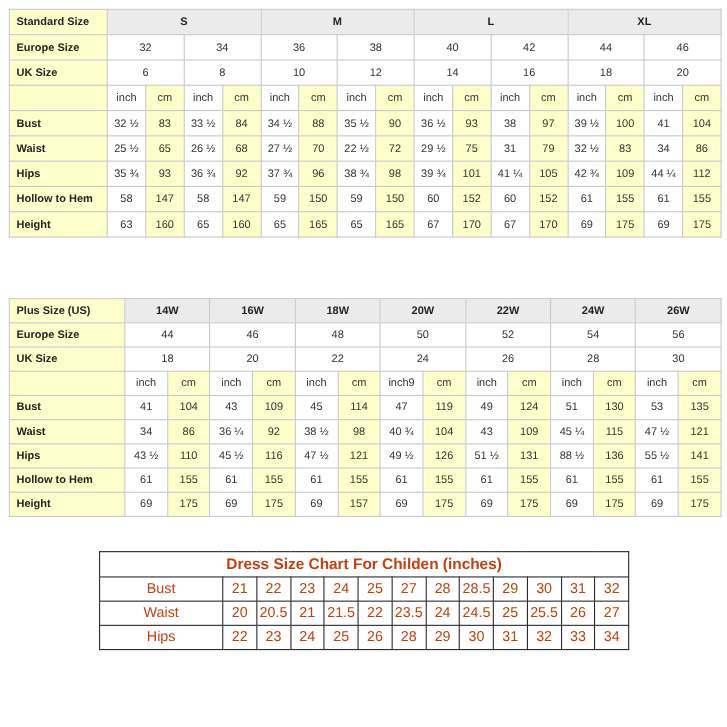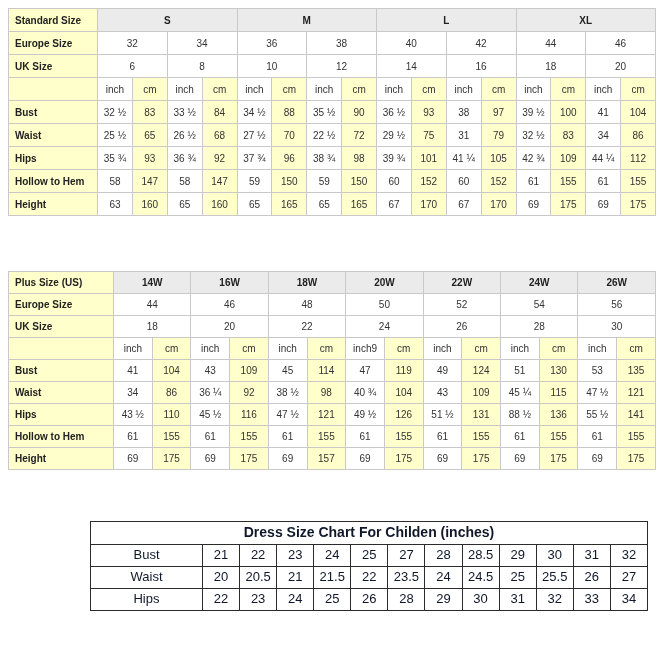--- a/index.html
+++ b/index.html
@@ -29,23 +29,23 @@
   table.sz .lab{
     background:#ffffcc;font-weight:bold;color:#222;
     text-align:left;padding-left:6px;
   }
   table.sz .cm{background:#ffffcc;}
   table.sz .in{background:#ffffff;}
   table.sz .plain{background:#ffffff;}
 
   
   #children-table{
-    position:absolute;left:90px;top:501px;width:558px;
+    position:absolute;left:90px;top:501px;width:482px;
     border-collapse:collapse;table-layout:fixed;
-    font-size:13px;color:#0f172a;margin-top:20px;
+    font-size:13px;color:#c2410c;
   }
   #children-table td,#children-table th{
     border:1px solid #2b2b2b;background:#fff;
     text-align:center;vertical-align:middle;
     padding:1px 0;font-weight:normal;line-height:1.25;
   }
   #children-table th.title{font-weight:bold;font-size:14px;height:20px;}
   #children-table td{height:19px;}
 </style>
 </head>

